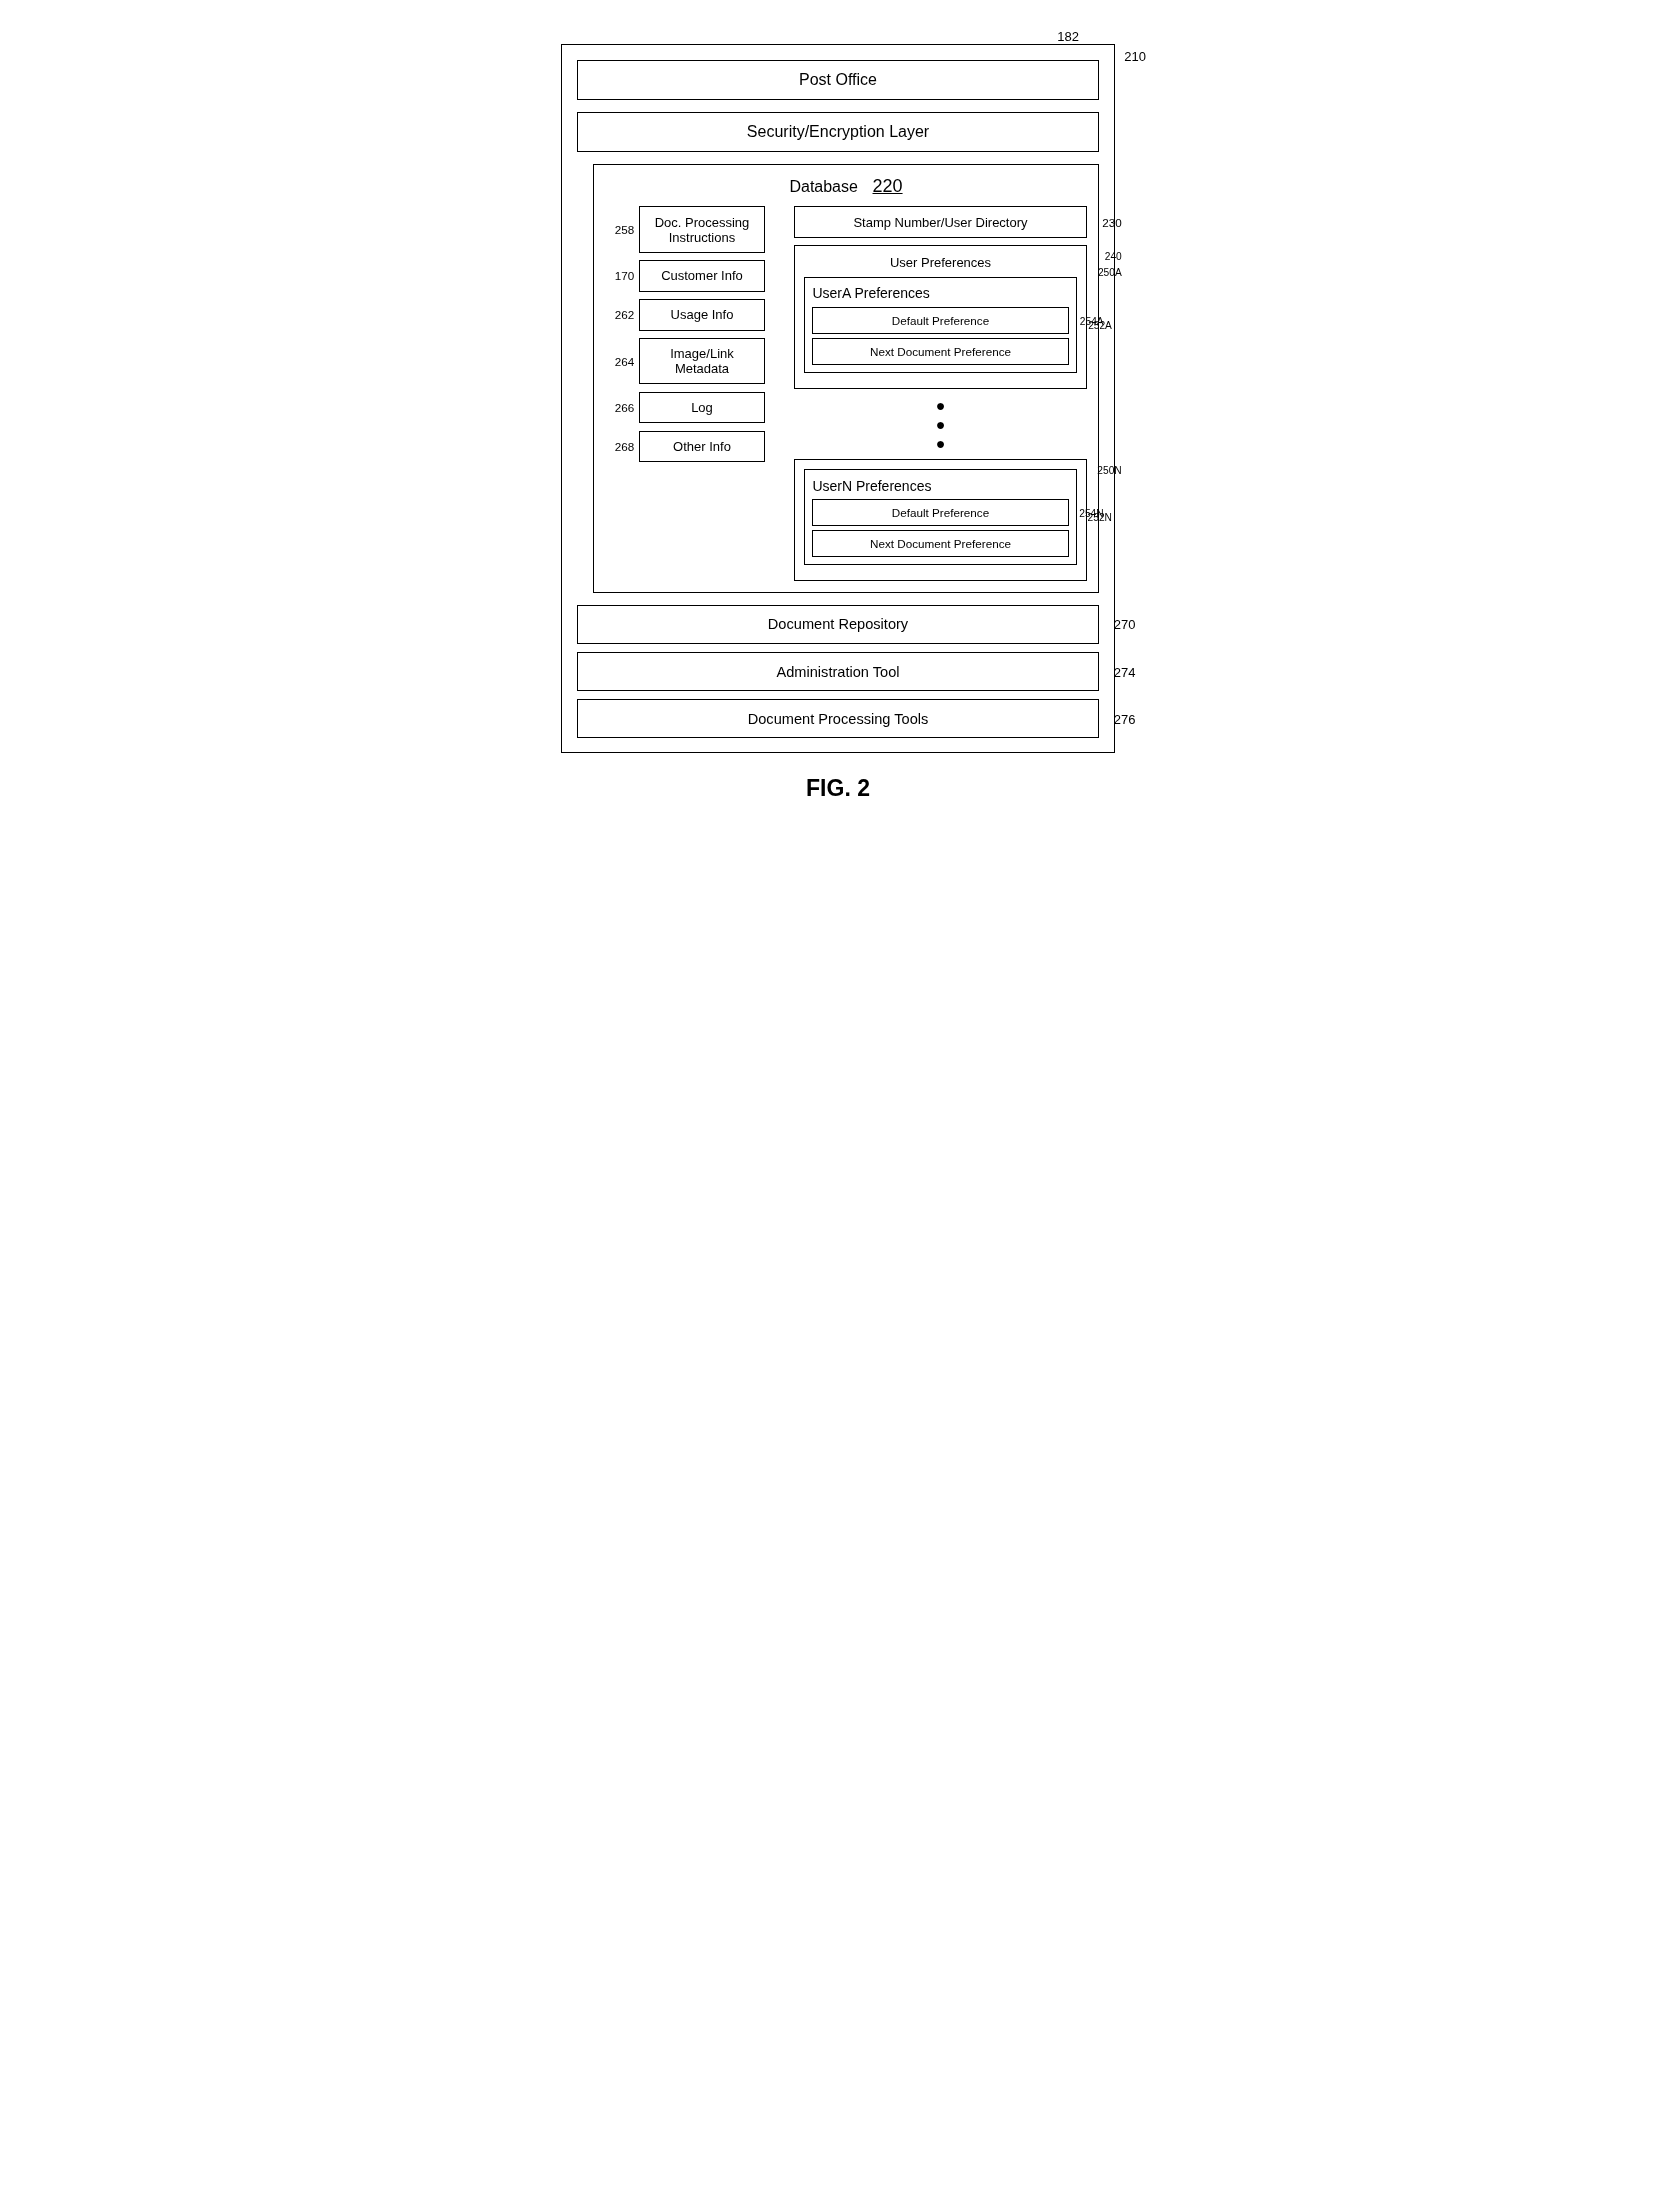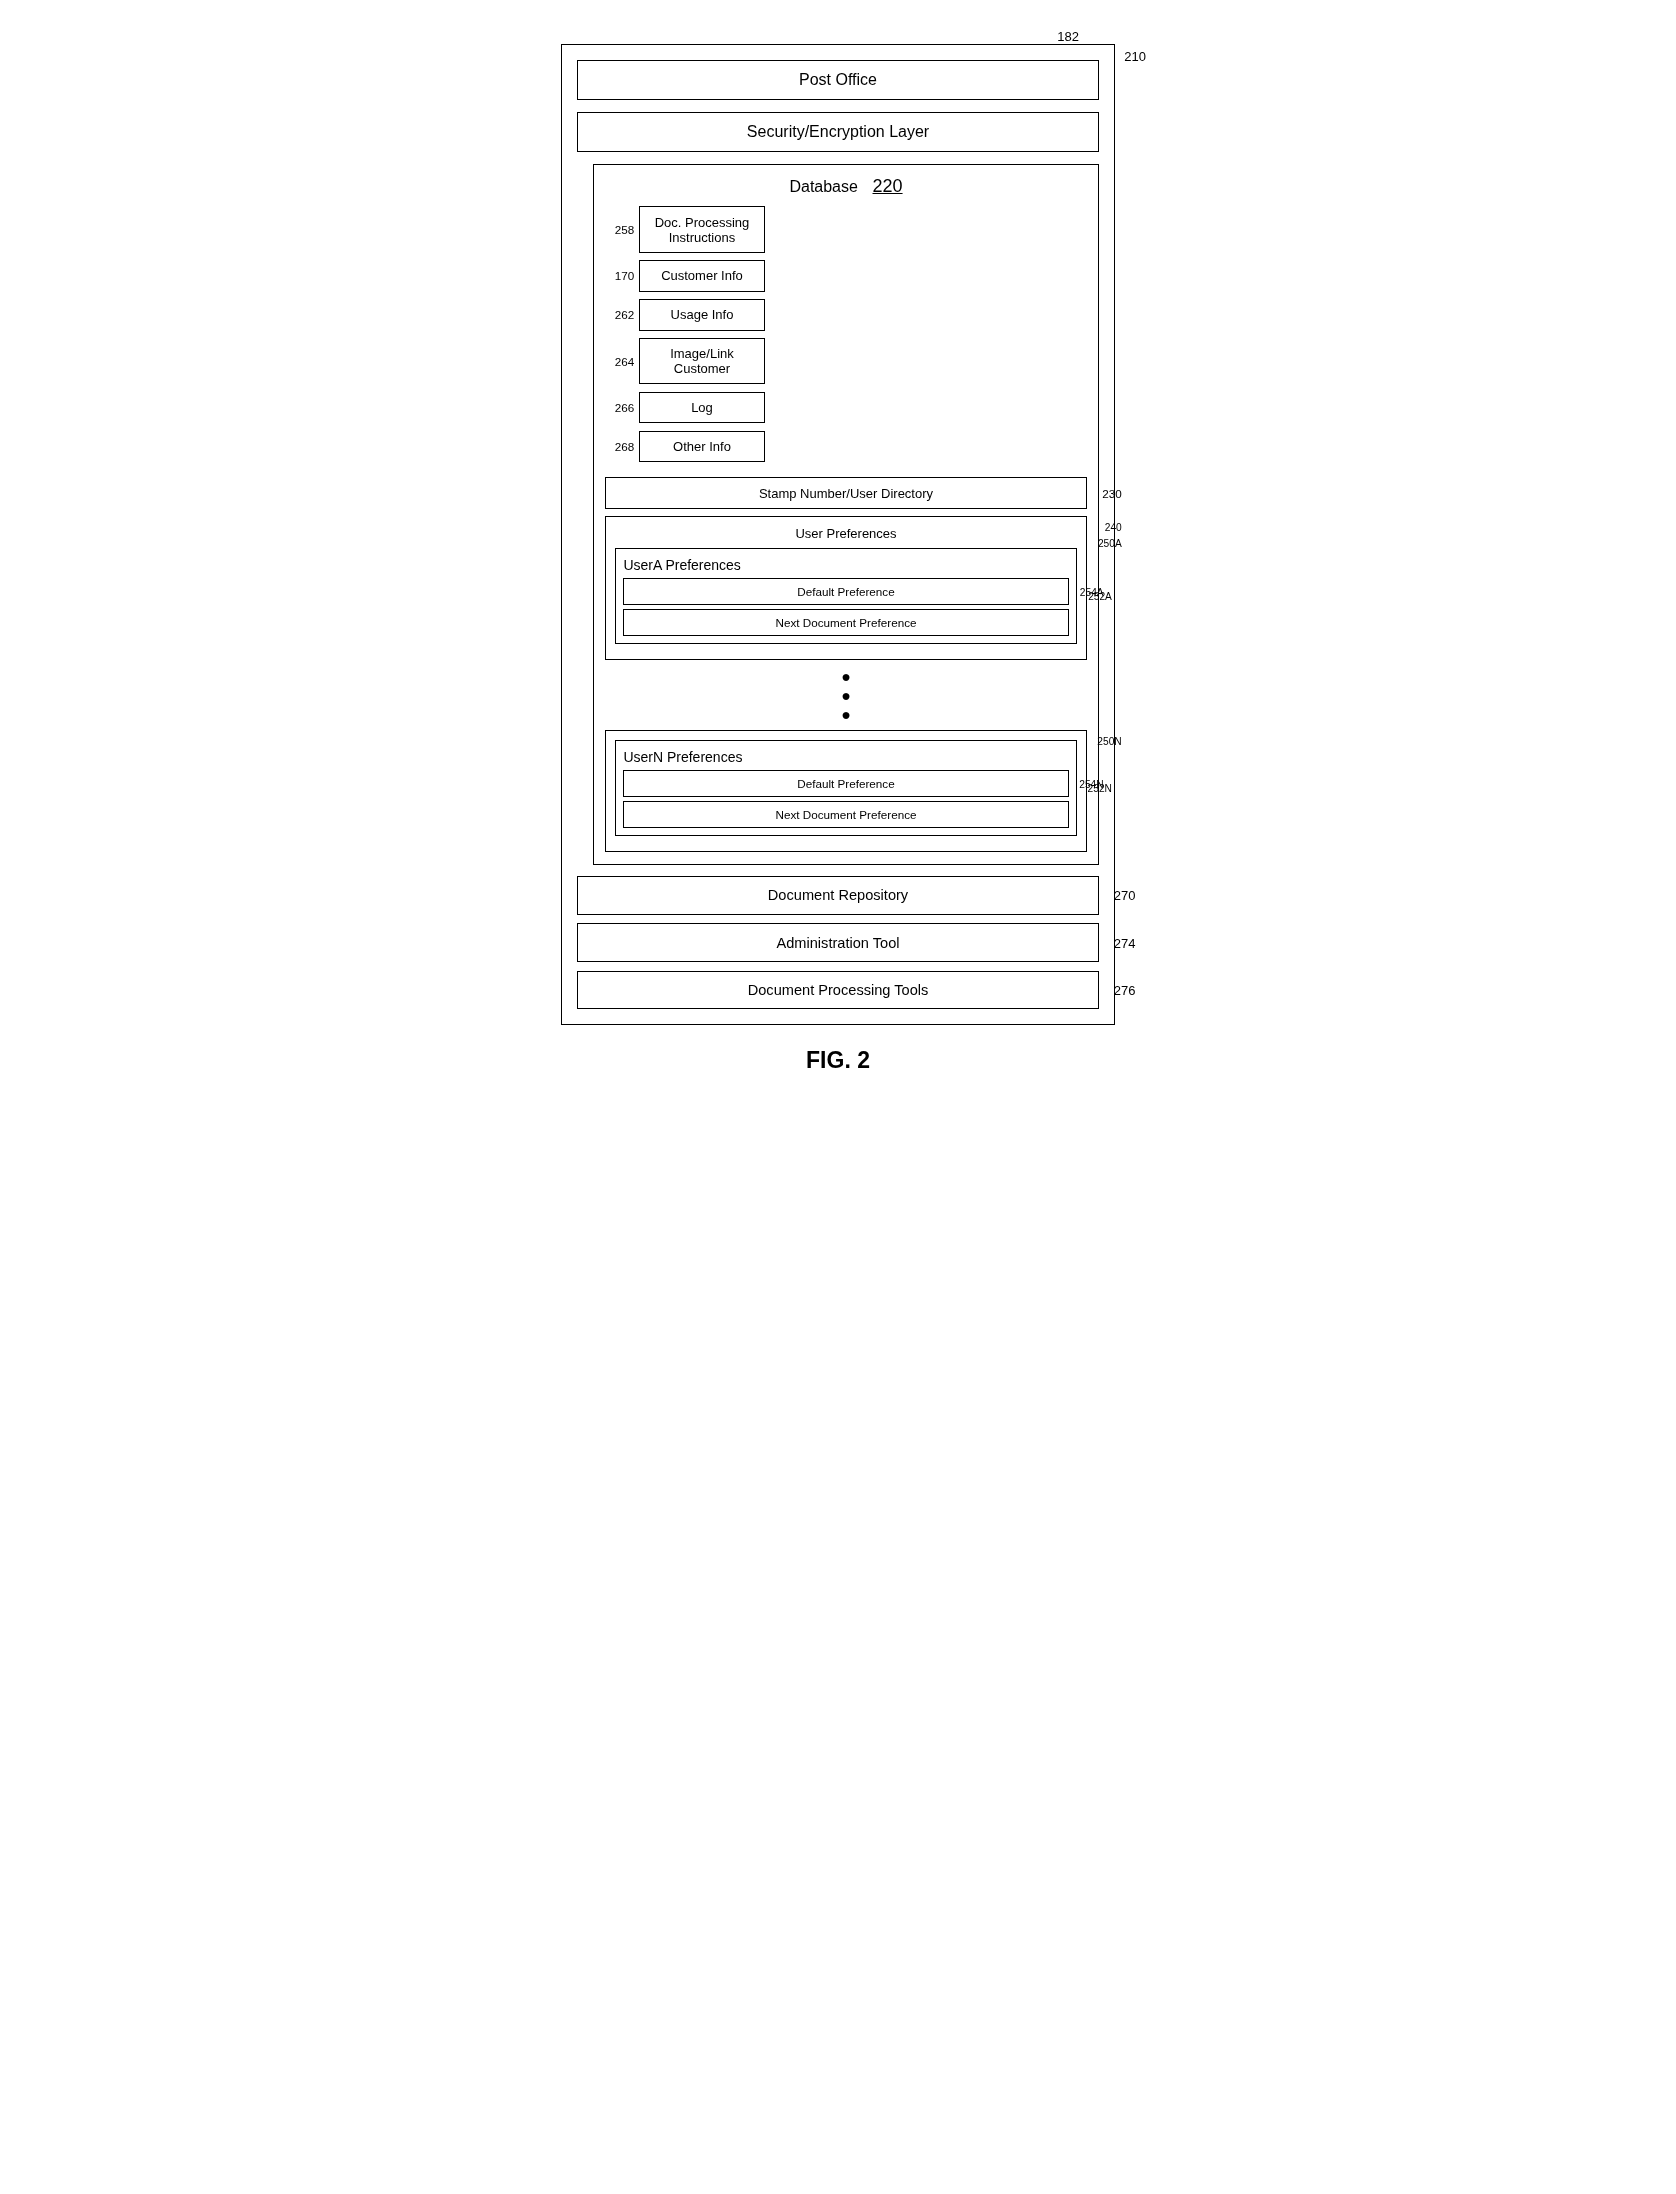--- a/index.html
+++ b/index.html
@@ -56,22 +56,21 @@
     }
     .database-title .db-label {
       font-size: 16px;
     }
     .database-title .db-ref {
       text-decoration: underline;
       font-size: 18px;
     }
     .database-inner {
       display: flex;
-      gap: 15px;
-      flex-direction: column;
+      gap: 29px;
     }
     .left-col {
       display: flex;
       flex-direction: column;
       gap: 7.3px;
       width: 160px;
       flex-shrink: 0;
     }
     .left-item-wrap {
       display: flex;
@@ -214,21 +213,21 @@
           <div class="left-item-wrap">
             <span class="ref-label">262</span>
             <div class="left-box">
               <span>Usage Info</span>
             </div>
           </div>
 
           <div class="left-item-wrap">
             <span class="ref-label">264</span>
             <div class="left-box">
-              <span>Image/Link Customer</span>
+              <span>Image/Link Metadata</span>
             </div>
           </div>
 
           <div class="left-item-wrap">
             <span class="ref-label">266</span>
             <div class="left-box">
               <span>Log</span>
             </div>
           </div>
 

